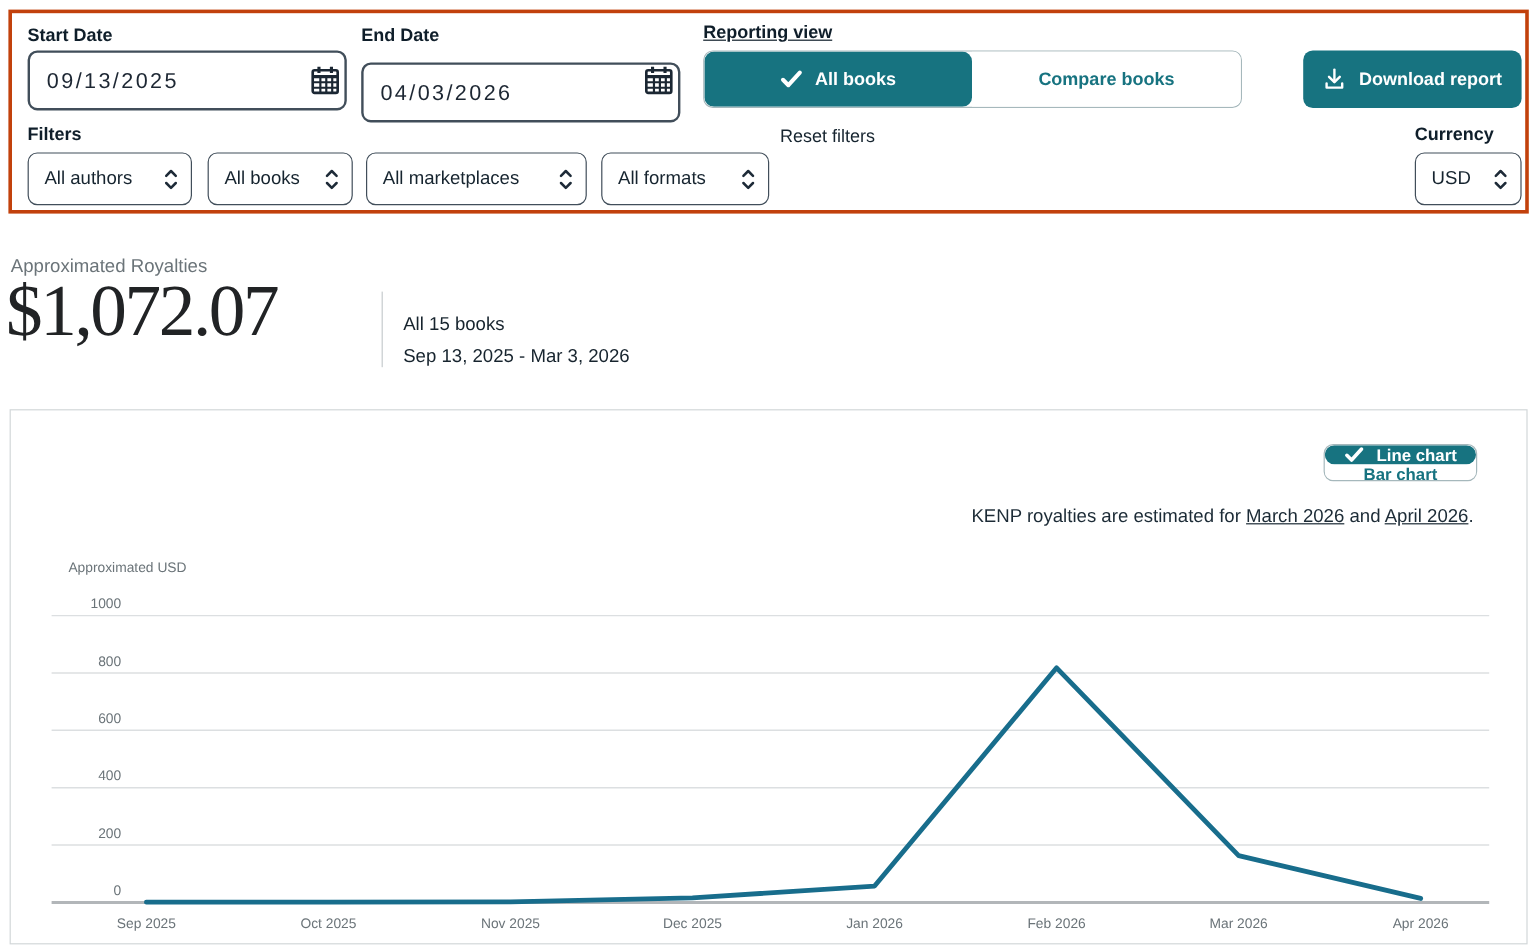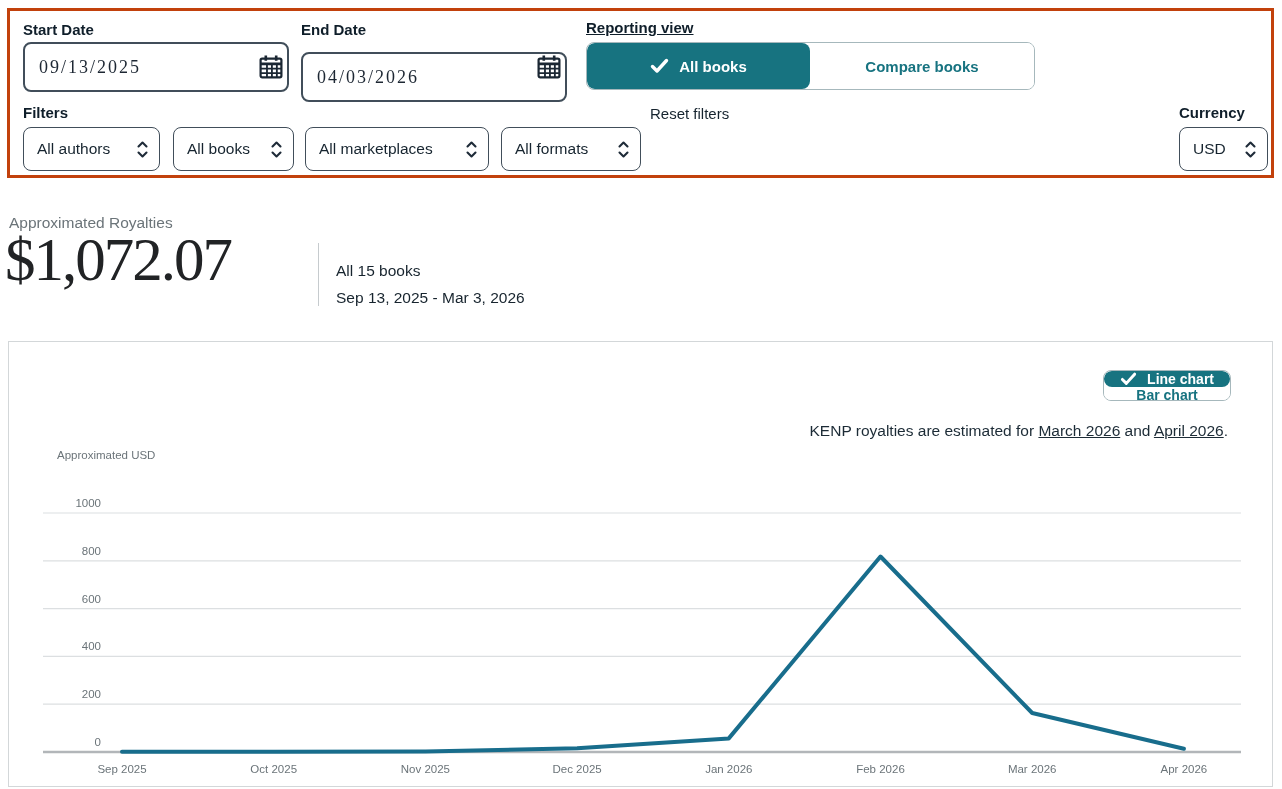--- a/index.html
+++ b/index.html
@@ -15,21 +15,21 @@
 
   
   .top-panel {
     left:7px; top:8px; width:1267px; height:170px;
     border:3px solid #c2410c; background:#fff;
   }
   .field-label { font-size:15px; font-weight:bold; color:#0f1e2a; }
   .date-input {
     width:266px; height:50px;
     border:2px solid #414e5a; border-radius:8px;
-    font-family:Liberation Serif, serif;
+    font-family:Liberation Sans, sans-serif;
     font-size:18px; letter-spacing:2px; color:#1d2733;
     padding:0 44px 0 14px; background:#fff; outline:none;
   }
   .cal-btn { width:26px; height:26px; cursor:pointer; }
 
   .seg-group {
     display:flex; height:48px; border-radius:8px; overflow:hidden;
     border:1px solid #a6b8bc; background:#fff;
   }
   .seg {
@@ -73,21 +73,21 @@
     left:8px; top:341px; width:1265px; height:446px;
     border:1.5px solid #d3d7d9; background:#fff;
   }
   .chart-toggle { position:absolute; right:41px; top:28px; height:31px; border-radius:8px;flex-direction:column; }
   .chart-toggle .seg { font-size:14px; padding:0 16px; }
   .chart-note {
     position:absolute; right:44px; top:80px;
     font-size:15.5px; color:#1c2b36; white-space:nowrap;
   }
   .chart-note .note-link { text-decoration:underline; cursor:pointer; }
-  .y-axis-title { position:absolute; left:48px; top:107px; font-size:11.5px; color:#6b7479; }
+  .y-axis-title { position:absolute; left:48px; top:126px; font-size:11.5px; color:#6b7479; }
   .chart-svg { position:absolute; left:0; top:140px; }
   svg text { font-family:"Liberation Sans", sans-serif; }
 </style>
 </head>
 <body>
 
 <div class="abs top-panel">
 
   <div class="abs field-label" style="left:13px; top:10px;">Start Date</div>
   <input class="abs date-input" style="left: 13px; top: 31px;" readonly="" value="09/13/2025">
@@ -115,20 +115,30 @@
       <svg width="19" height="16" viewBox="0 0 19 16">
         <path d="M2.5 8.5 L7 13 L16.5 2.5" fill="none" stroke="#fff" stroke-width="3.4" stroke-linecap="round" stroke-linejoin="round"></path>
       </svg>
       <span>All books</span>
     </div>
     <div class="seg inactive" style="width:225px;">
       <span>Compare books</span>
     </div>
   </div>
 
+  <button class="abs download-btn">
+    <svg width="20" height="20" viewBox="0 0 20 20">
+      <g fill="none" stroke="#fff" stroke-width="2" stroke-linecap="round" stroke-linejoin="round">
+        <path d="M10 2 v10"></path>
+        <path d="M5.5 8 L10 12.5 L14.5 8"></path>
+        <path d="M3.5 13.5 v3.5 h13 v-3.5"></path>
+      </g>
+    </svg>
+    <span>Download report</span>
+  </button>
 
   <div class="abs field-label" style="left:13px; top:93px;">Filters</div>
 
   <div class="dropdown" style="left:13px; width:137px;">
     <span>All authors</span>
     <svg width="13" height="21" viewBox="0 0 13 21">
       <g fill="none" stroke="#1e2b38" stroke-width="2.1" stroke-linecap="round" stroke-linejoin="round">
         <path d="M2.5 7.5 L6.5 3.5 L10.5 7.5"></path>
           <path d="M2.5 13.5 L6.5 17.5 L10.5 13.5"></path>
       </g>

